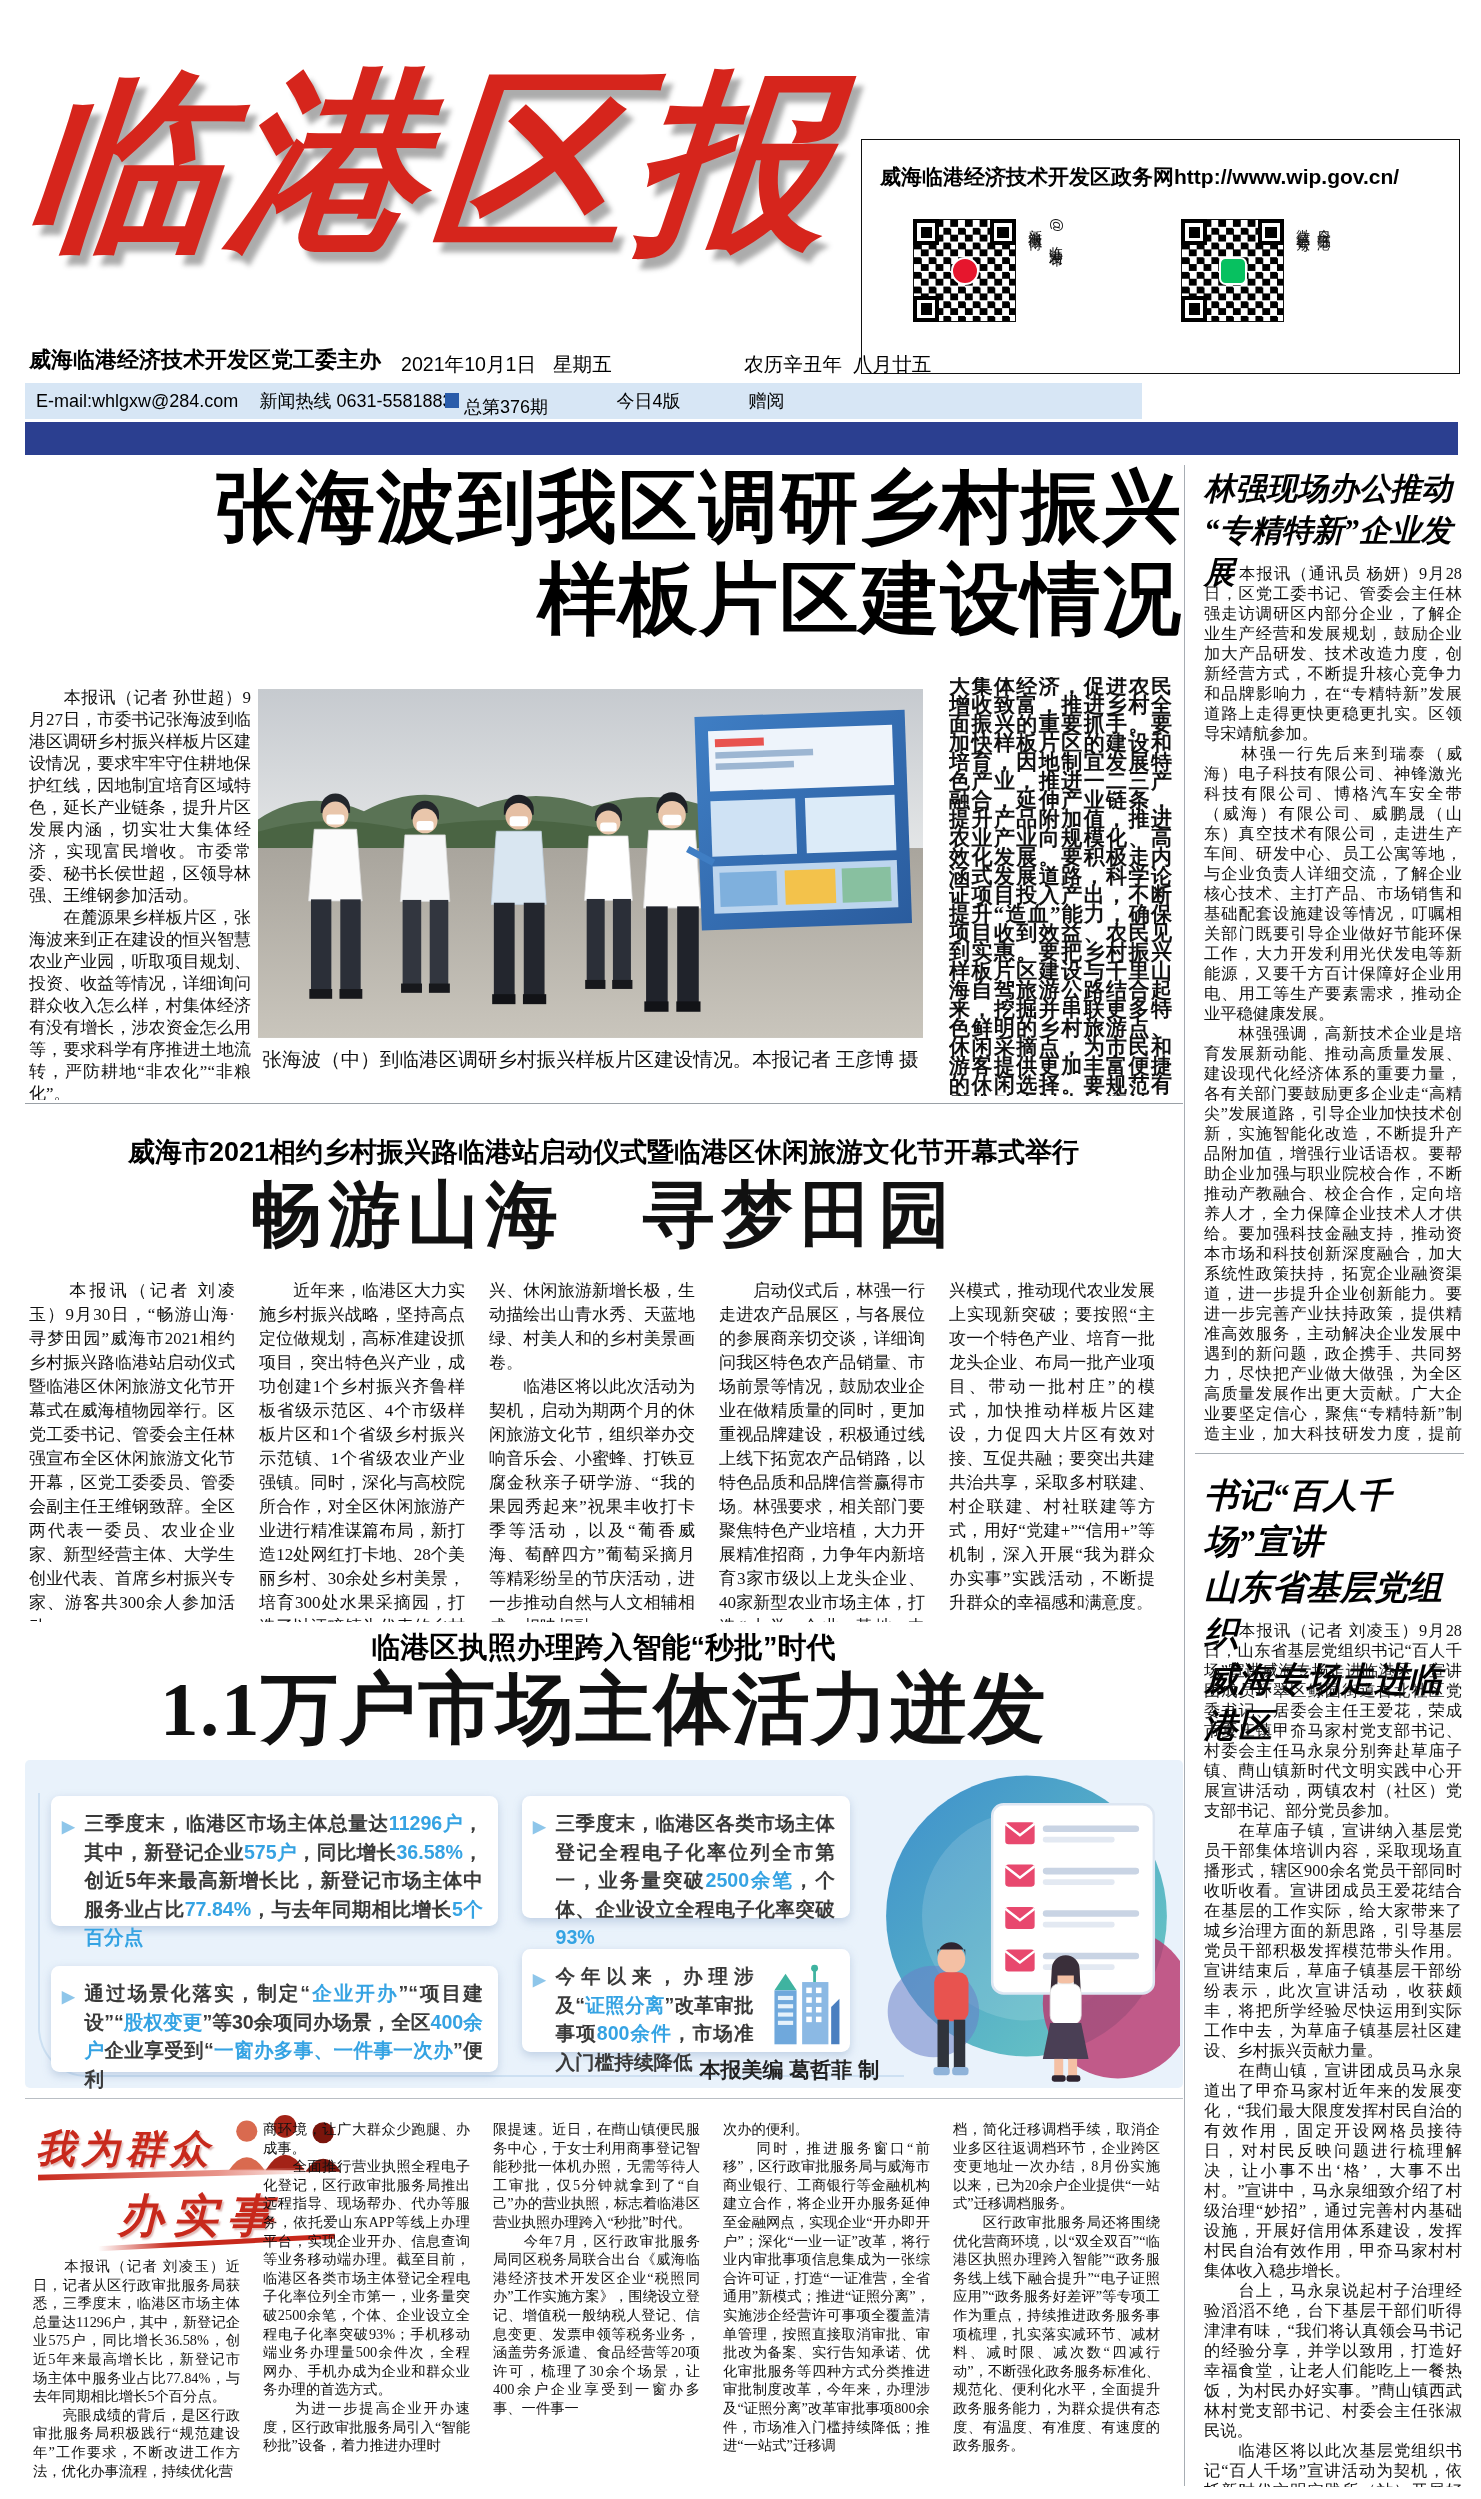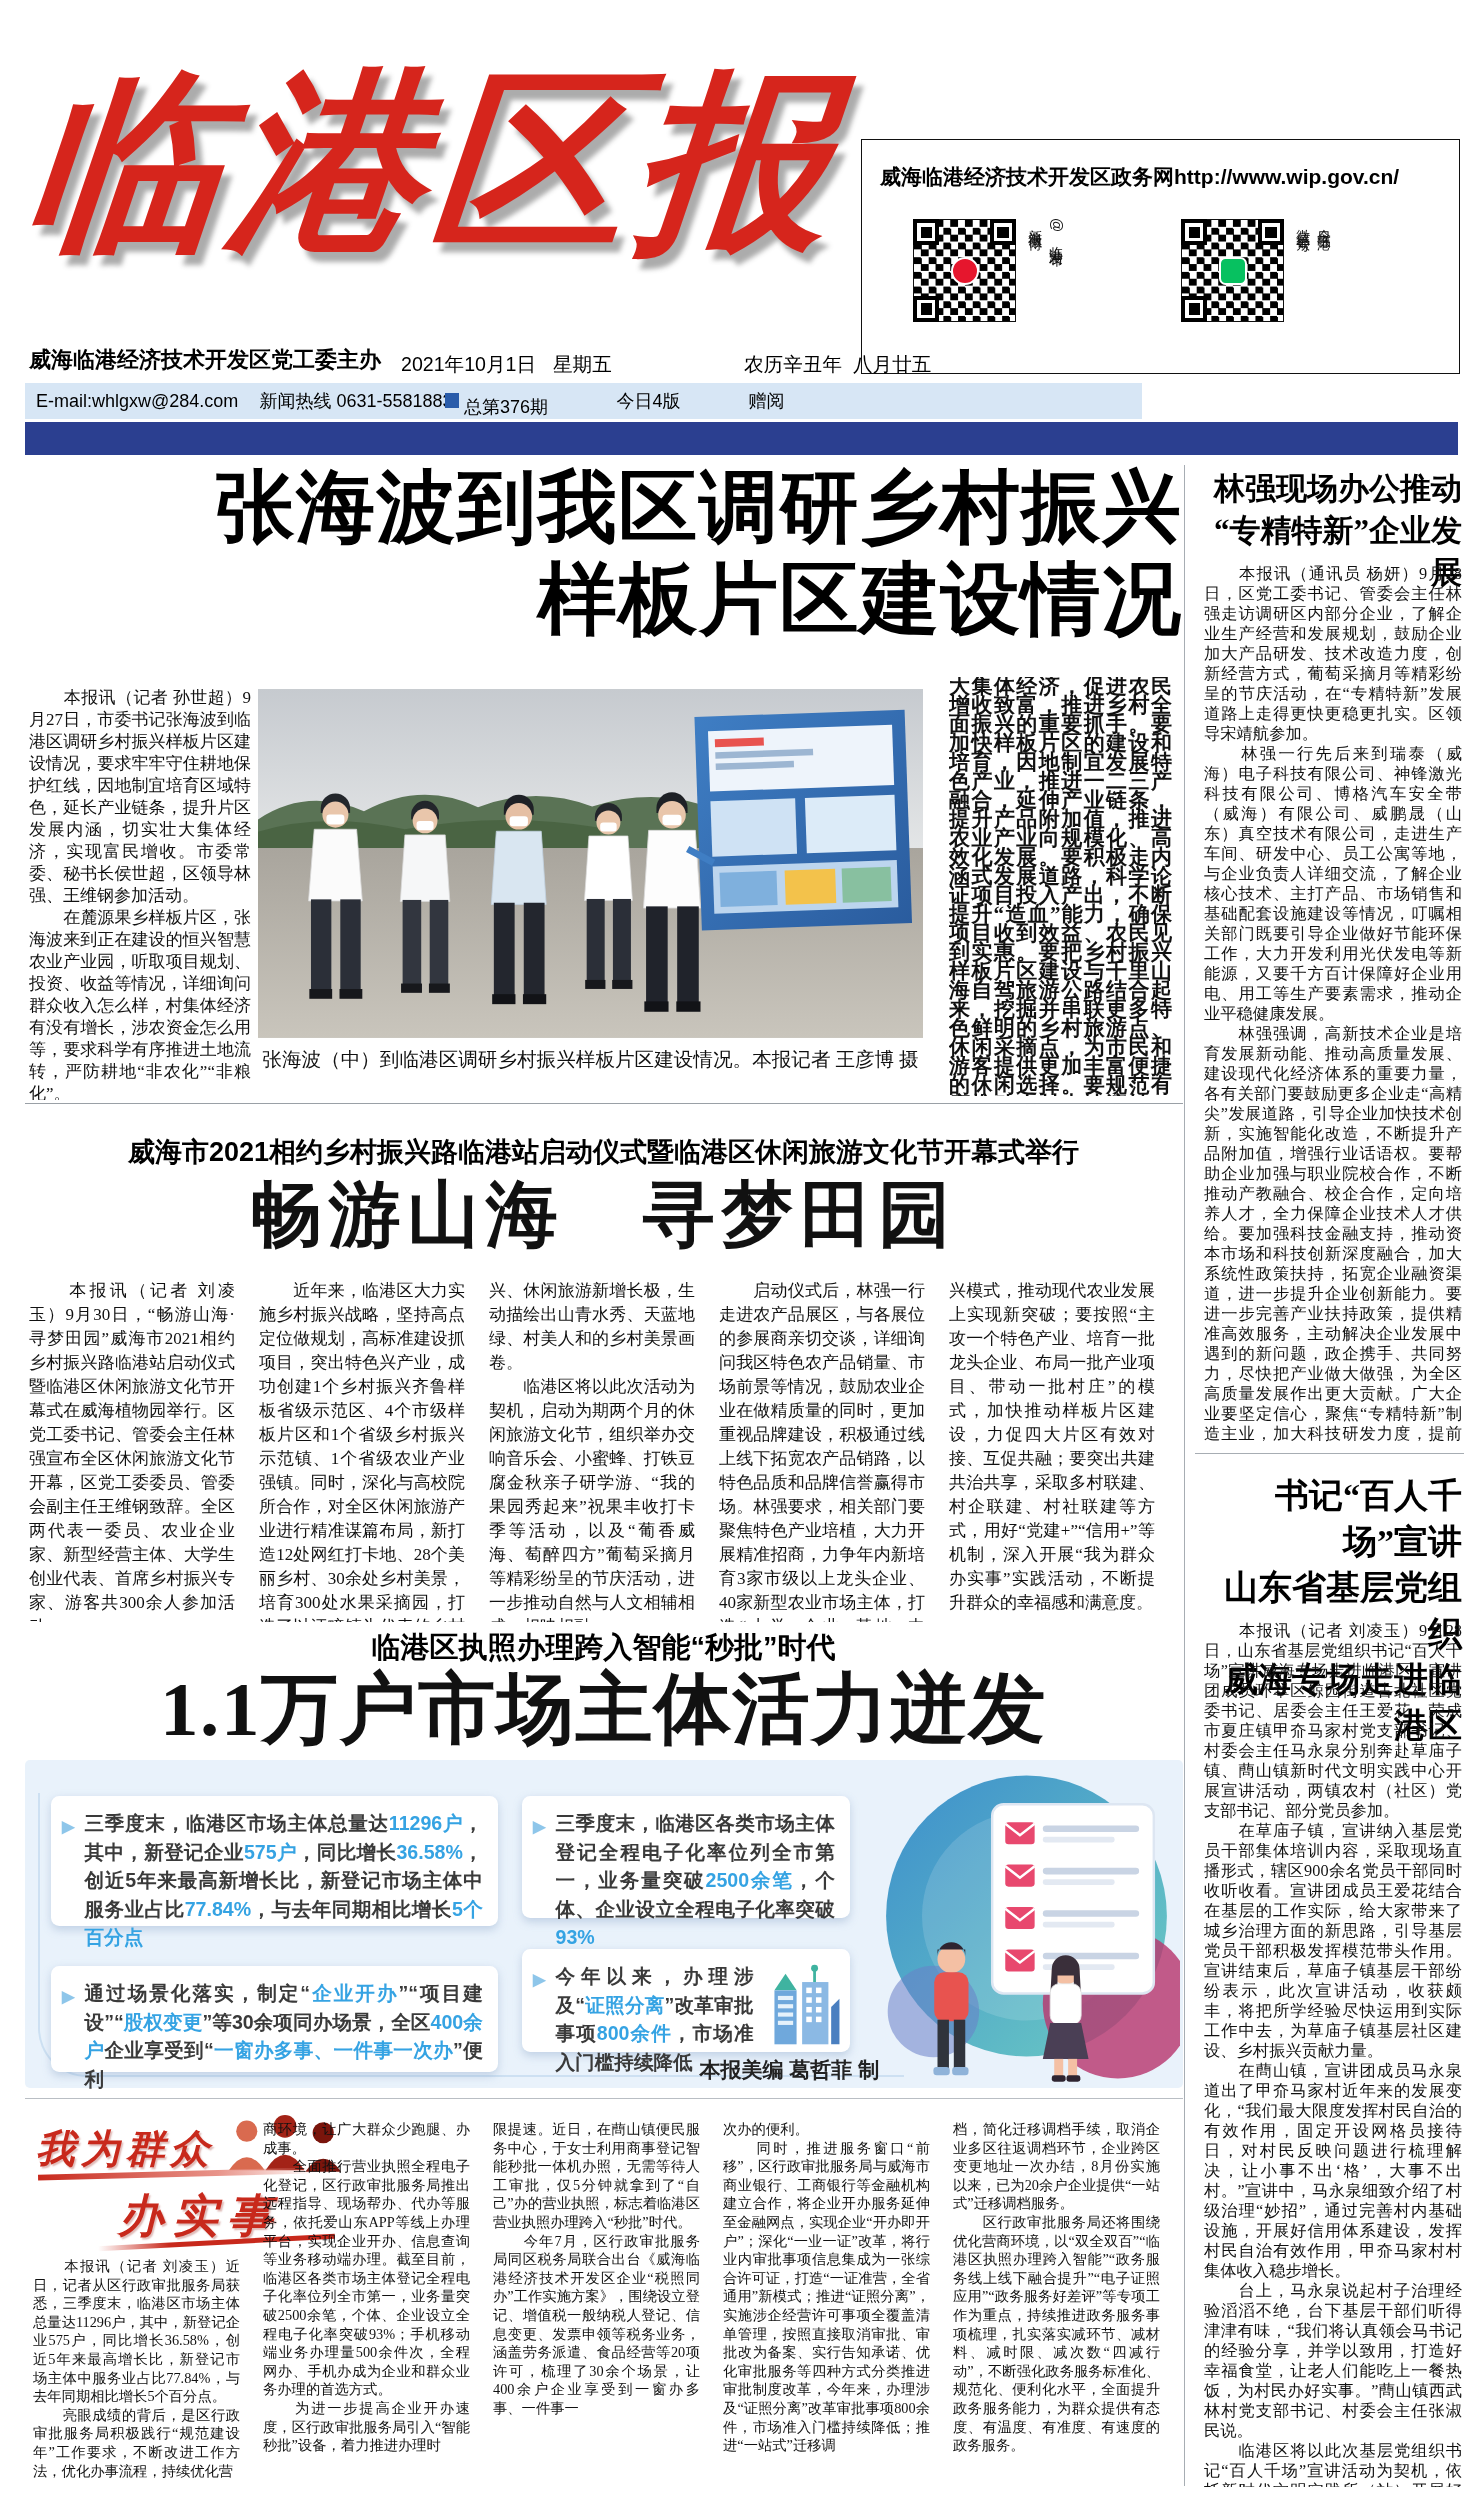--- a/index.html
+++ b/index.html
@@ -99,21 +99,21 @@
     color:#c8291c;letter-spacing:9.8px;text-shadow:1.6px 2.4px 1.6px rgba(150,30,20,.3);white-space:nowrap;}
   .badge-bar2{position:absolute;left:62px;top:121px;width:237px;height:4.9px;
     background:linear-gradient(90deg,rgba(200,41,28,0),#c8291c 30%,#c8291c);transform:rotate(-3deg);}
   .crowd{position:absolute;left:188px;top:-6.5px;width:122px;height:64px;}
   .s4-col{top:2120px;width:207px;height:374px;font-size:14.3px;line-height:18.6px;}
   .d1{left:33px;top:2257px;height:238px;}
   .d2{left:263px}.d3{left:493px}.d4{left:723px}.d5{left:953px}
 
   
   .sb{position:absolute;left:1204px;width:258px;}
-  .sb-title{text-align:right;font-weight:900;color:#000;}
+  .sb-title{text-align:left;font-weight:900;color:#000;font-style:italic;}
   .sbA-title{top:468px;font-size:31px;line-height:42px;}
   .sbA-body{top:564px;height:879px;font-size:16.3px;line-height:20px;text-align:justify;overflow:hidden;position:absolute;}
   .sbB-title{top:1473px;font-size:34px;line-height:46px;}
   .sbB-body{top:1621px;height:866px;font-size:16.3px;line-height:20px;text-align:justify;overflow:hidden;position:absolute;}
 </style>
 </head>
 <body>
 
 <div id="page">
 
@@ -410,21 +410,21 @@
       <p class="para">　　区行政审批服务局还将围绕优化营商环境，以“双全双百”“临港区执照办理跨入智能”“政务服务线上线下融合提升”“电子证照应用”“政务服务好差评”等专项工作为重点，持续推进政务服务事项梳理，扎实落实减环节、减材料、减时限、减次数“四减行动”，不断强化政务服务标准化、规范化、便利化水平，全面提升政务服务能力，为群众提供有态度、有温度、有准度、有速度的政务服务。</p>
     </div>
 
   <div class="v-rule"></div>
 
   <div class="sb sb-title sbA-title">
     <div>林强现场办公推动</div>
     <div>“专精特新”企业发展</div>
   </div>
   <div class="sb sbA-body">
-      <p class="para">　　本报讯（通讯员 杨妍）9月28日，区党工委书记、管委会主任林强走访调研区内部分企业，了解企业生产经营和发展规划，鼓励企业加大产品研发、技术改造力度，创新经营方式，葡萄采摘月等精彩纷呈的节庆活动，在“专精特新”发展道路上走得更快更稳更扎实。区领导宋靖航参加。</p>
+      <p class="para">　　本报讯（通讯员 杨妍）9月28日，区党工委书记、管委会主任林强走访调研区内部分企业，了解企业生产经营和发展规划，鼓励企业加大产品研发、技术改造力度，创新经营方式，不断提升核心竞争力和品牌影响力，在“专精特新”发展道路上走得更快更稳更扎实。区领导宋靖航参加。</p>
       <p class="para">　　林强一行先后来到瑞泰（威海）电子科技有限公司、神锋激光科技有限公司、博格汽车安全带（威海）有限公司、威鹏晟（山东）真空技术有限公司，走进生产车间、研发中心、员工公寓等地，与企业负责人详细交流，了解企业核心技术、主打产品、市场销售和基础配套设施建设等情况，叮嘱相关部门既要引导企业做好节能环保工作，大力开发利用光伏发电等新能源，又要千方百计保障好企业用电、用工等生产要素需求，推动企业平稳健康发展。</p>
       <p class="para">　　林强强调，高新技术企业是培育发展新动能、推动高质量发展、建设现代化经济体系的重要力量，各有关部门要鼓励更多企业走“高精尖”发展道路，引导企业加快技术创新，实施智能化改造，不断提升产品附加值，增强行业话语权。要帮助企业加强与职业院校合作，不断推动产教融合、校企合作，定向培养人才，全力保障企业技术人才供给。要加强科技金融支持，推动资本市场和科技创新深度融合，加大系统性政策扶持，拓宽企业融资渠道，进一步提升企业创新能力。要进一步完善产业扶持政策，提供精准高效服务，主动解决企业发展中遇到的新问题，政企携手、共同努力，尽快把产业做大做强，为全区高质量发展作出更大贡献。广大企业要坚定信心，聚焦“专精特新”制造主业，加大科技研发力度，提前做好新产品的开发研究、技术储备等工作，力争拿出更多更好的硬核产品，在新形势、新机遇下占得先机，朝着更高目标发起冲击。</p>
     </div>
 
   <div class="h-rule-sb"></div>
 
   <div class="sb sb-title sbB-title">
     <div>书记“百人千场”宣讲</div>
     <div>山东省基层党组织</div>
     <div>威海专场走进临港区</div>

